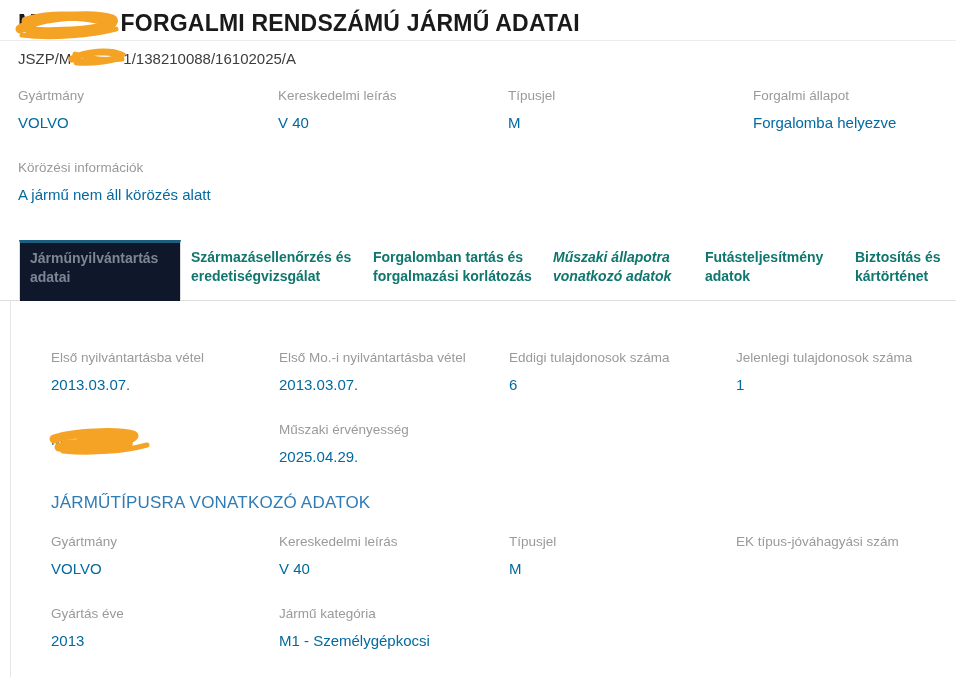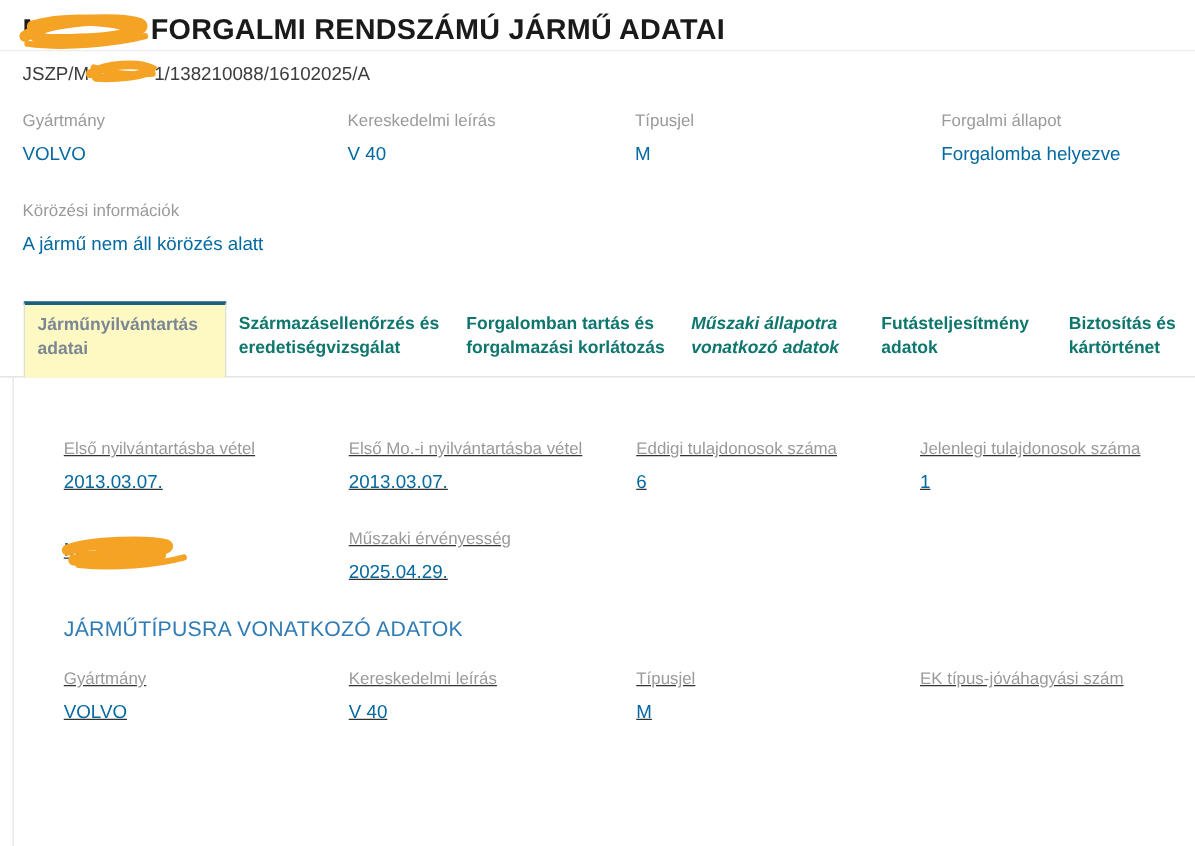--- a/index.html
+++ b/index.html
@@ -40,34 +40,33 @@
     line-height:19px; padding:8px 10px 0 10px;
     cursor:pointer; position:relative;
   }
   .tab:nth-child(1){ width:162px; }
   .tab:nth-child(2){ width:182px; }
   .tab:nth-child(3){ width:180px; }
   .tab:nth-child(4){ width:152px;font-style:italic; }
   .tab:nth-child(5){ width:150px; }
   .tab:nth-child(6){ width:110px; }
   .tab.active {
-    background:#fef9c3; color:#7b8793;
+    background:#0f172a; color:#7b8793;
     border-top:3px solid #1b5e7f;
     border-left:1px solid #dddddd; border-right:1px solid #dddddd;
     margin-bottom:-1px; padding-top:6px;
   }
   
   .panel {
     margin-left:10px; border-left:1px solid #e5e5e5;
     padding:48px 0 40px 40px; min-height:375px;
   }
   .panel-grid {
     display:grid; grid-template-columns:228px 230px 227px auto;
     margin-bottom:27px;
-    text-decoration:underline;
   }
   .section-heading {
     font-size:17px; color:#2f7cb5; letter-spacing:.2px;
     margin:14px 0 20px 0; font-weight:normal;
   }
   .plate-value { position:relative; height:24px; width:140px; }
 </style>
 </head>
 <body>
 
@@ -185,14 +184,26 @@
     <div>
       <div class="field-label">Típusjel</div>
       <div class="field-value">M</div>
     </div>
     <div>
       <div class="field-label">EK típus-jóváhagyási szám</div>
       <div class="field-value"></div>
     </div>
   </div>
 
+  <div class="panel-grid" style="margin-top:14px;">
+    <div>
+      <div class="field-label">Gyártás éve</div>
+      <div class="field-value">2013</div>
+    </div>
+    <div>
+      <div class="field-label">Jármű kategória</div>
+      <div class="field-value">M1 - Személygépkocsi</div>
+    </div>
+    <div></div>
+      <div></div>
+  </div>
 
 </div>
 
 </body></html>

